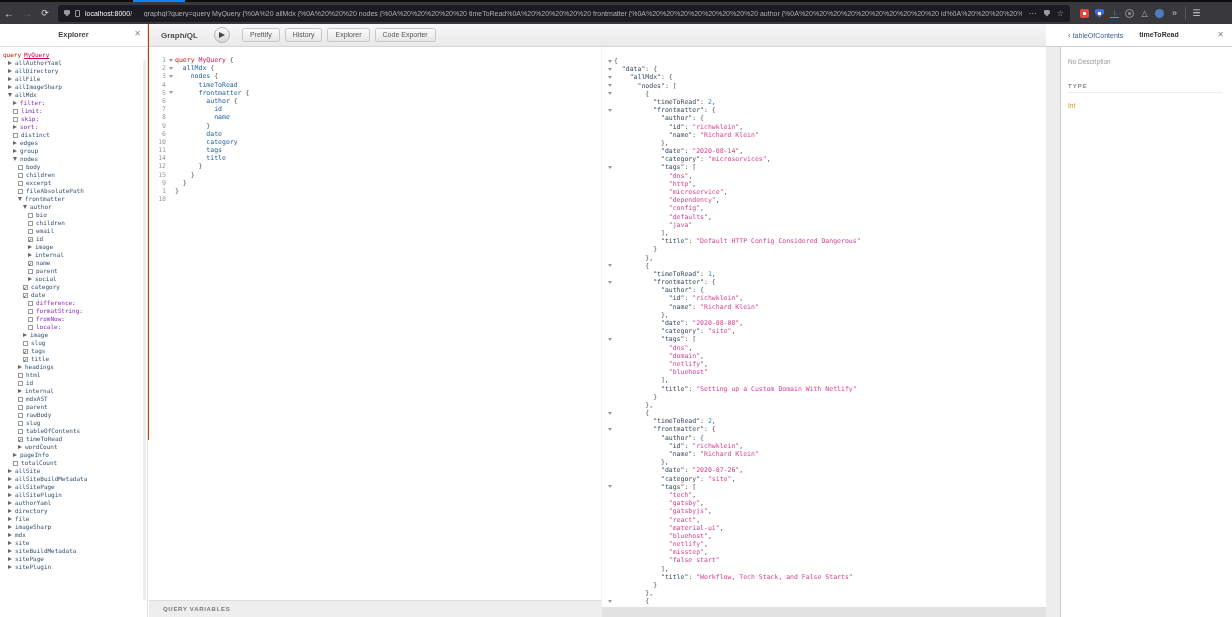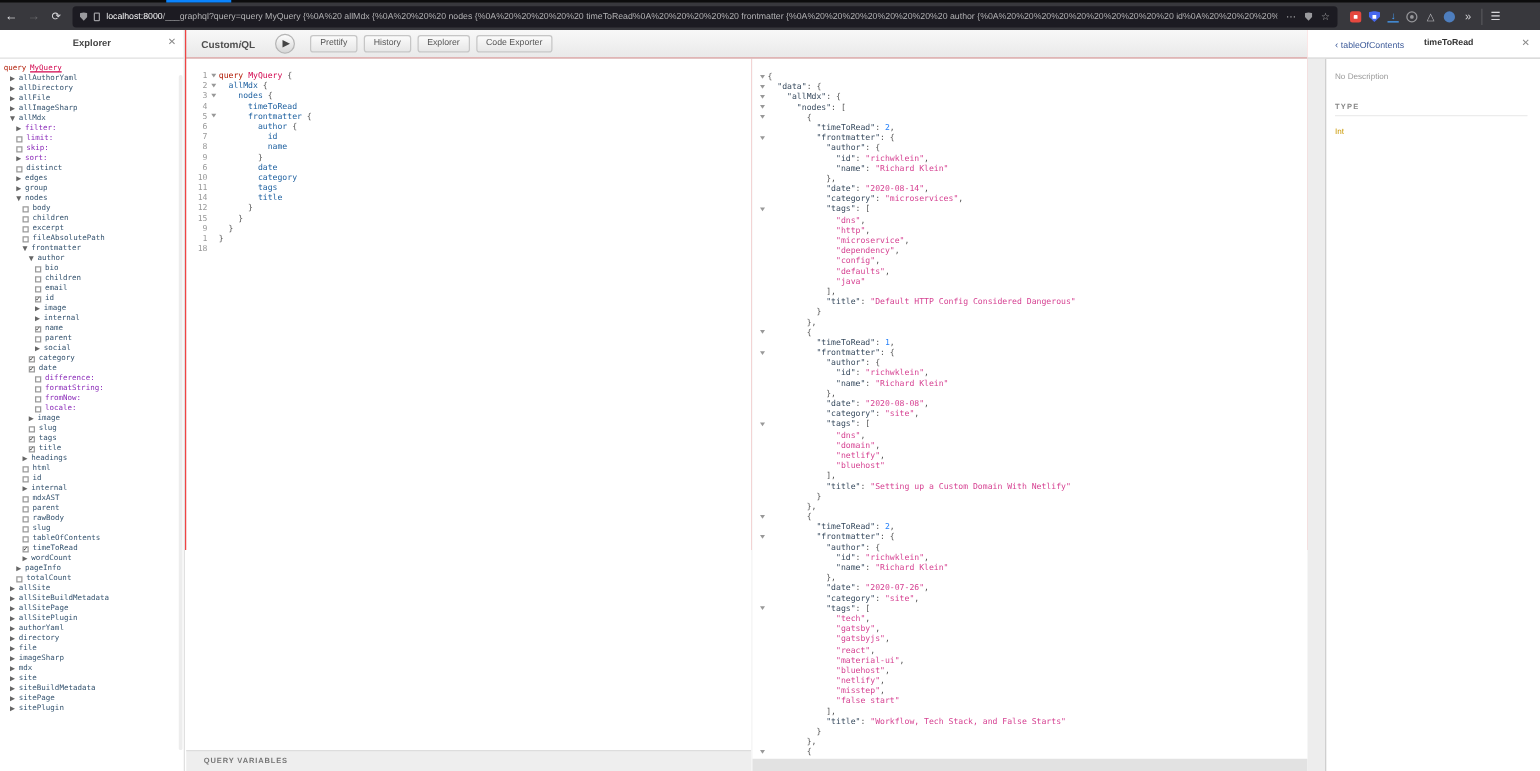--- a/index.html
+++ b/index.html
@@ -32,21 +32,21 @@
   .ext-dl { color:#45a1ff; font-weight:bold; border-bottom:1px solid #45a1ff; height:10px; }
   .ext-circle { border:1.5px solid #97979b; border-radius:50%; }
   .ext-circle::after { content:""; width:3px; height:3px; background:#97979b; border-radius:50%; }
   .ext-tri { color:#b9b9bd; }
   .ext-globe { background:#4e7ebe; border-radius:50%; }
   .ext-chev { font-size:9px; }
   .vsep { width:1px; height:13px; background:#55555a; }
   .ext-menu { font-size:9px; color:#d7d7db; margin-right:8px; }
 
   
-  #app { position:absolute; left:0; top:24px; width:1232px; height:416px; background:#ef4444; }
+  #app { position:absolute; left:0; top:24px; width:1232px; height:416px; background:#c2410c; }
 
   
   #explorer { position:absolute; left:0; top:0; width:148px; height:593px; background:#fff;
     border-right:1px solid #e0e0e0; }
   #explorer-header { position:relative; height:23px; border-bottom:1px solid #e0e0e0; }
   #explorer-title { position:absolute; left:0; right:0; top:6px; text-align:center;
     font-size:7.5px; font-weight:bold; color:#444; }
   #explorer-close { position:absolute; right:6px; top:5px; font-size:8px; color:#888; cursor:pointer; }
   #explorer-tree { position:absolute; left:0; top:27px; right:5px; bottom:0; overflow:hidden;
     font-family:"DejaVu Sans Mono", monospace; font-size:6px; }
@@ -424,21 +424,21 @@
         </div>
         <div class="xrow" style="padding-left: 8px;">
           <span class="arrow right"></span>
           <span class="xlabel field">sitePlugin</span>
         </div>
       </div>
     <div id="explorer-scrollbar"></div>
   </aside>
 
   <div id="topbar">
-    <div id="logo"><span>Custom</span><em>i</em><span>QL</span></div>
+    <div id="logo"><span>Graph</span><em>i</em><span>QL</span></div>
     <div id="execute-button">
       <span class="tri"></span>
     </div>
     <div id="btnrow">
       <button class="tbtn">Prettify</button>
       <button class="tbtn">History</button>
       <button class="tbtn">Explorer</button>
       <button class="tbtn">Code Exporter</button>
     </div>
   </div>

